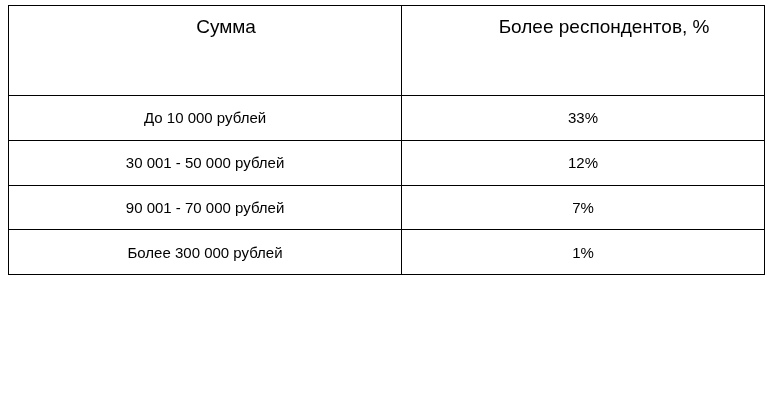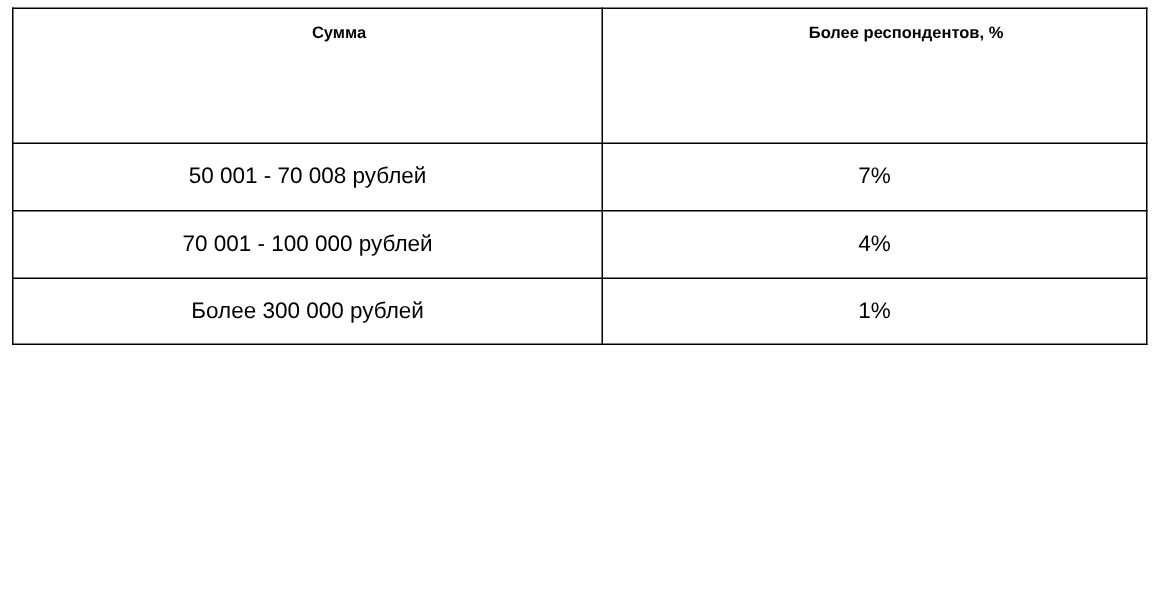--- a/index.html
+++ b/index.html
@@ -29,22 +29,22 @@
     border: 1.5px solid #000000;
     font-size: 15px;
     text-align: center;
     background: #ffffff;
     overflow: hidden;
   }
   table.survey-table th {
     height: 78px;
     vertical-align: top;
     padding-top: 10px;
-    font-weight: bold;
-    font-size: 11px;
+    font-weight: normal;
+    font-size: 19px;
     padding-left: 43px;
   }
   table.survey-table td {
     height: 43.8px;
     vertical-align: middle;
     font-weight: normal;
     padding: 0;
   }
   col.col-amount { width: 52%; }
   col.col-share  { width: 48%; }
@@ -59,26 +59,30 @@
       <col class="col-share">
     </colgroup>
     <thead>
       <tr>
         <th>Сумма</th>
         <th>Более респондентов, %</th>
       </tr>
     </thead>
     <tbody>
       <tr>
-        <td>50 001 - 70 008 рублей</td>
-        <td>7%</td>
+        <td>До 10 000 рублей</td>
+        <td>33%</td>
       </tr>
       <tr>
-        <td>70 001 - 100 000 рублей</td>
-        <td>4%</td>
+        <td>30 001 - 50 000 рублей</td>
+        <td>12%</td>
+      </tr>
+      <tr>
+        <td>90 001 - 70 000 рублей</td>
+        <td>7%</td>
       </tr>
       <tr>
         <td>Более 300 000 рублей</td>
         <td>1%</td>
       </tr>
     </tbody>
   </table>
 </div>
 
 </body></html>

